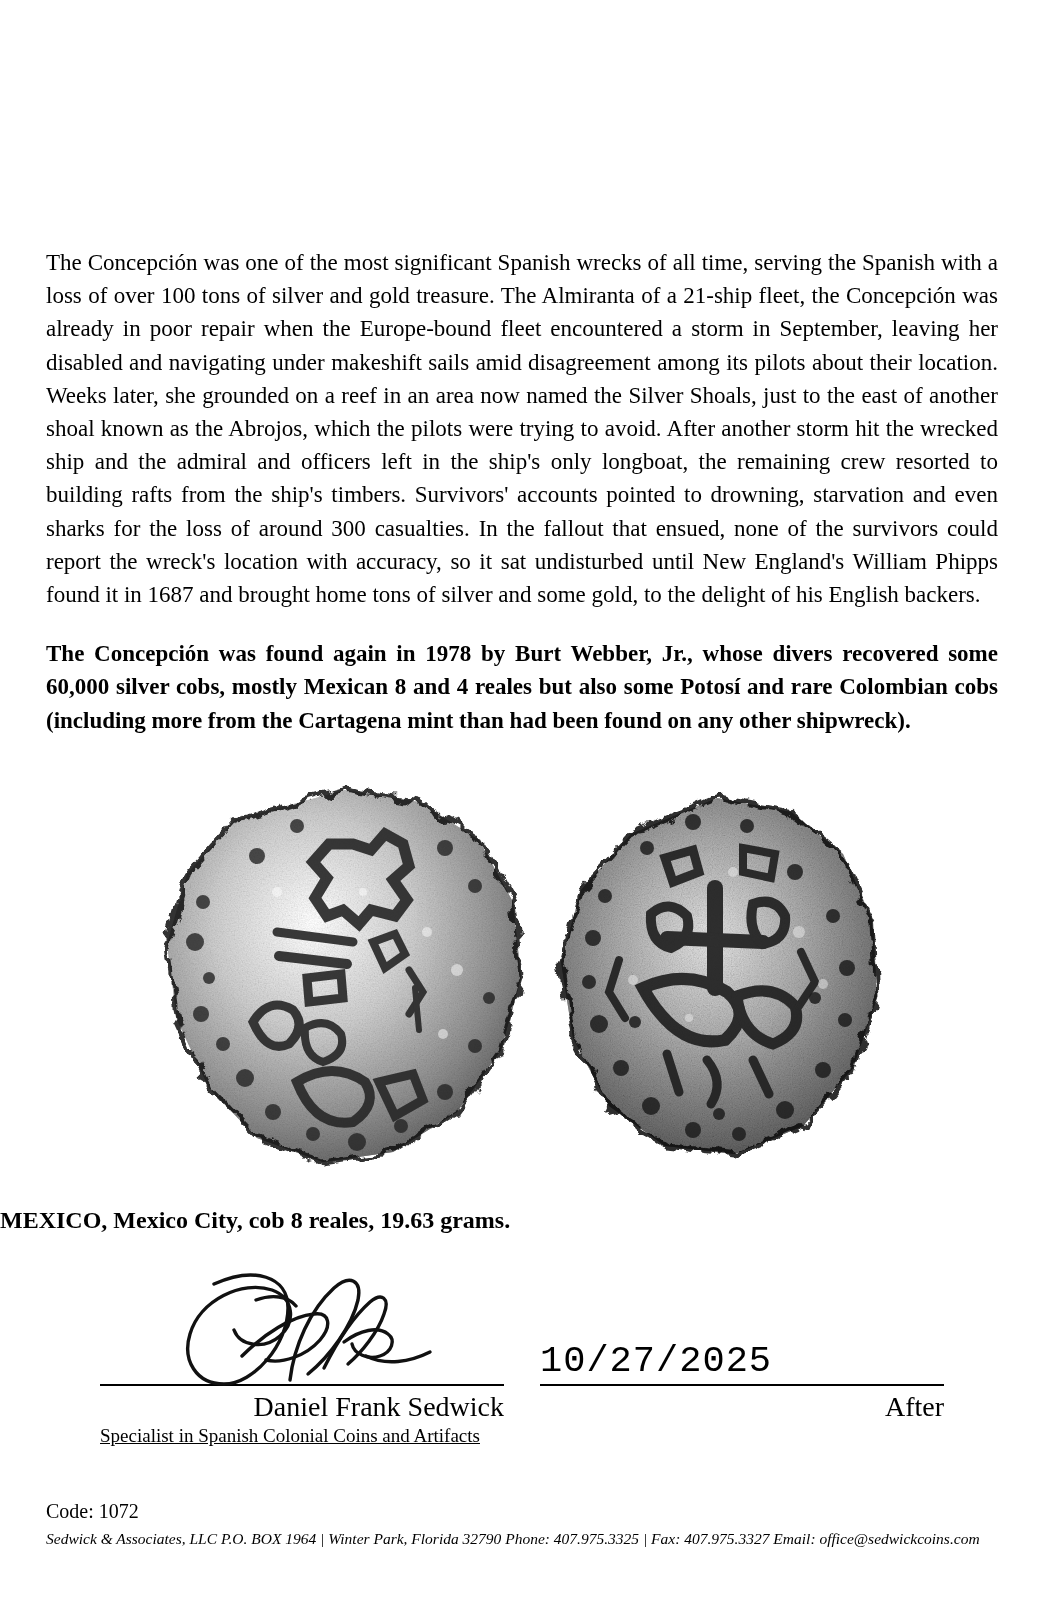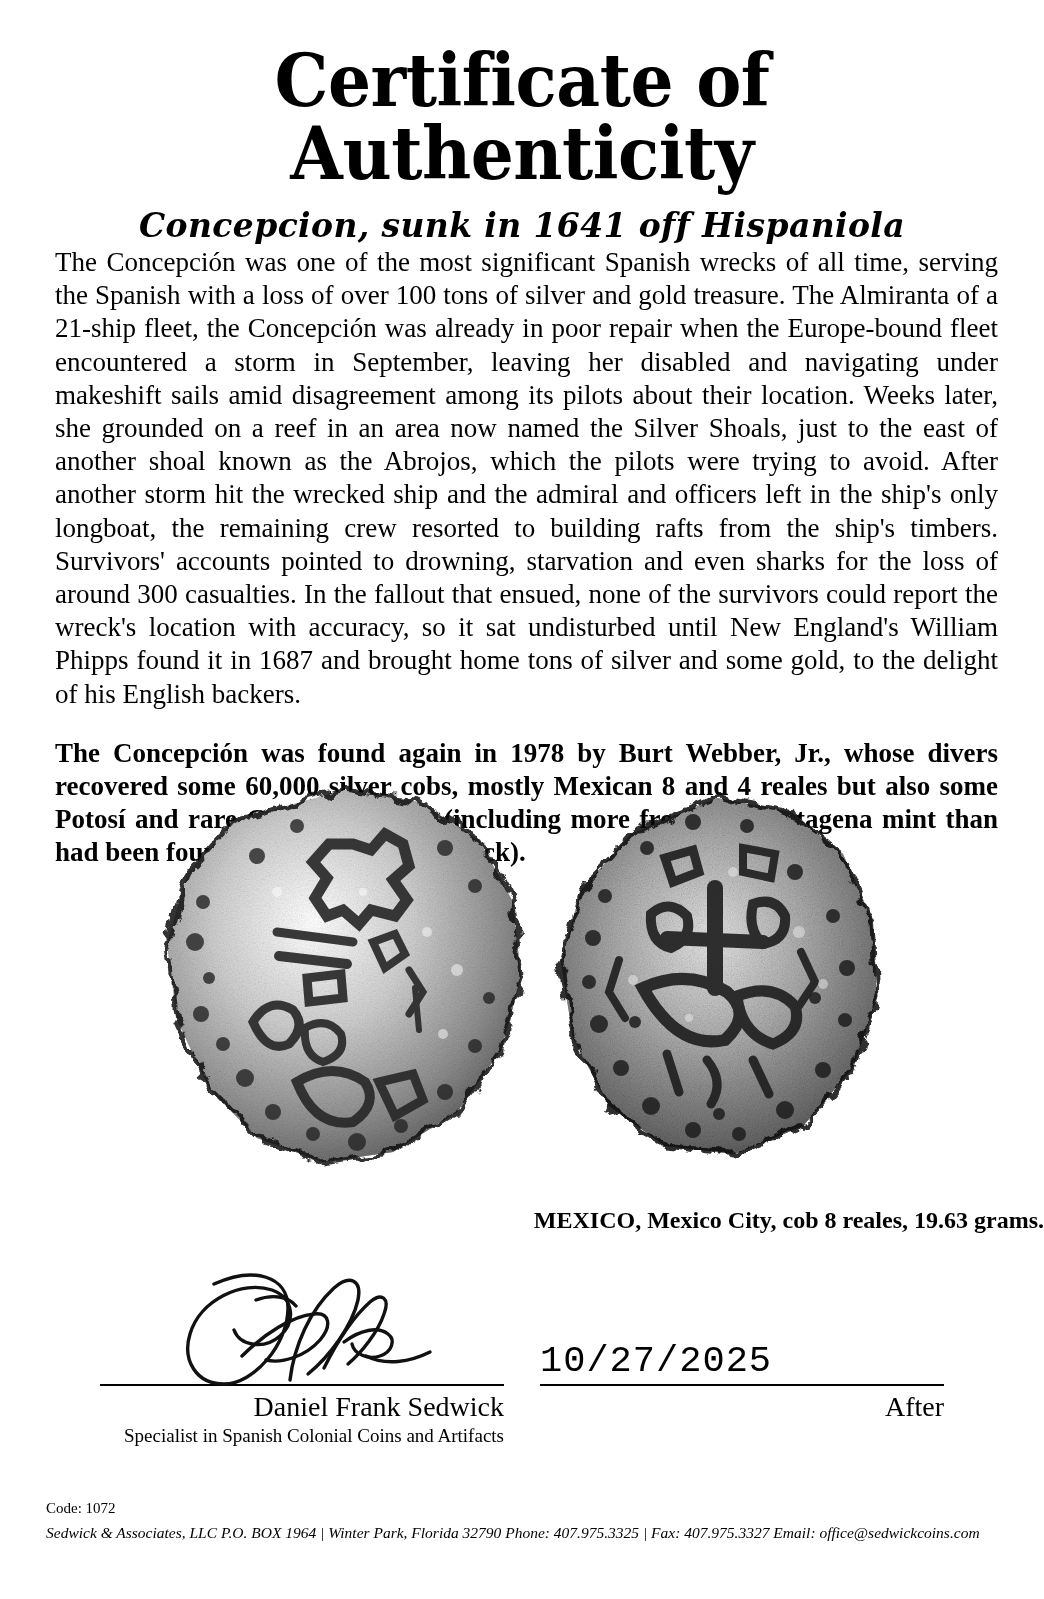--- a/index.html
+++ b/index.html
@@ -52,24 +52,24 @@
   
   .body-copy {
     margin: 0;
     padding: 0 46px;
     position: absolute;
     top: 246px;
     left: 0;
     right: 0;
   }
   .body-copy p {
-    margin: 0 0 26px 9px;
+    margin: 0 0 26px 0;
     text-align: justify;
     text-justify: inter-word;
-    font-size: 27px;
+    font-size: 23px;
     line-height: 33.2px;
     font-family: "Liberation Serif", "DejaVu Serif", serif;
     hyphens: none;
   }
   .body-copy p:last-child { margin-bottom: 0; font-weight: bold; }
 
   
   .coins {
     position: absolute;
     top: 778px;
@@ -86,21 +86,21 @@
     filter: grayscale(100%) contrast(1.18);
   }
   .coin-svg { display: block; }
 
   
   .coin-caption {
     position: absolute;
     top: 1207px;
     left: 0;
     right: 0;
-    text-align: right;
+    text-align: left;
     font-size: 24px;
     font-weight: 700;
     font-family: "Liberation Serif", "DejaVu Serif", serif;
   }
 
   
   .sign-area {
     position: absolute;
     top: 1258px;
     left: 0;
@@ -137,54 +137,51 @@
     border-top: 2px solid #000;
     width: 100%;
   }
   .sign-name {
     text-align: right;
     font-size: 28px;
     margin-top: 5px;
     font-family: "Liberation Serif", "DejaVu Serif", serif;
   }
   .sign-role {
-    text-align: right;
+    text-align: left;
     font-size: 19px;
     margin-top: 2px;
     font-family: "Liberation Serif", "DejaVu Serif", serif;
+    text-decoration: underline;
   }
 
   
   .footer {
     position: absolute;
     left: 46px;
     right: 46px;
     top: 1500px;
   }
   .footer-code {
-    font-size: 15px;
+    font-size: 20px;
     font-family: "Liberation Serif", "DejaVu Serif", serif;
     margin-bottom: 7px;
   }
   .footer-address {
     font-size: 15.5px;
     font-family: "Liberation Serif", "DejaVu Serif", serif;
     white-space: nowrap;
     font-style: italic;
   }
 </style>
 </head>
 <body>
 
 <div class="page">
 
-  <div class="title-block">
-    <h1 class="cert-title">Certificate of Authenticity</h1>
-    <div class="cert-subtitle">Concepcion, sunk in 1641 off Hispaniola</div>
-  </div>
 
   <div class="body-copy">
     <p>The Concepción was one of the most significant Spanish wrecks of all time, serving the Spanish with a loss of over 100 tons of silver and gold treasure. The Almiranta of a 21-ship fleet, the Concepción was already in poor repair when the Europe-bound fleet encountered a storm in September, leaving her disabled and navigating under makeshift sails amid disagreement among its pilots about their location. Weeks later, she grounded on a reef in an area now named the Silver Shoals, just to the east of another shoal known as the Abrojos, which the pilots were trying to avoid. After another storm hit the wrecked ship and the admiral and officers left in the ship's only longboat, the remaining crew resorted to building rafts from the ship's timbers. Survivors' accounts pointed to drowning, starvation and even sharks for the loss of around 300 casualties. In the fallout that ensued, none of the survivors could report the wreck's location with accuracy, so it sat undisturbed until New England's William Phipps found it in 1687 and brought home tons of silver and some gold, to the delight of his English backers.</p>
     <p>The Concepción was found again in 1978 by Burt Webber, Jr., whose divers recovered some 60,000 silver cobs, mostly Mexican 8 and 4 reales but also some Potosí and rare Colombian cobs (including more from the Cartagena mint than had been found on any other shipwreck).</p>
   </div>
 
   <div class="coins">
 
     <div class="coin-wrap">
       <svg class="coin-svg" width="372" height="392" viewBox="0 0 372 392">

